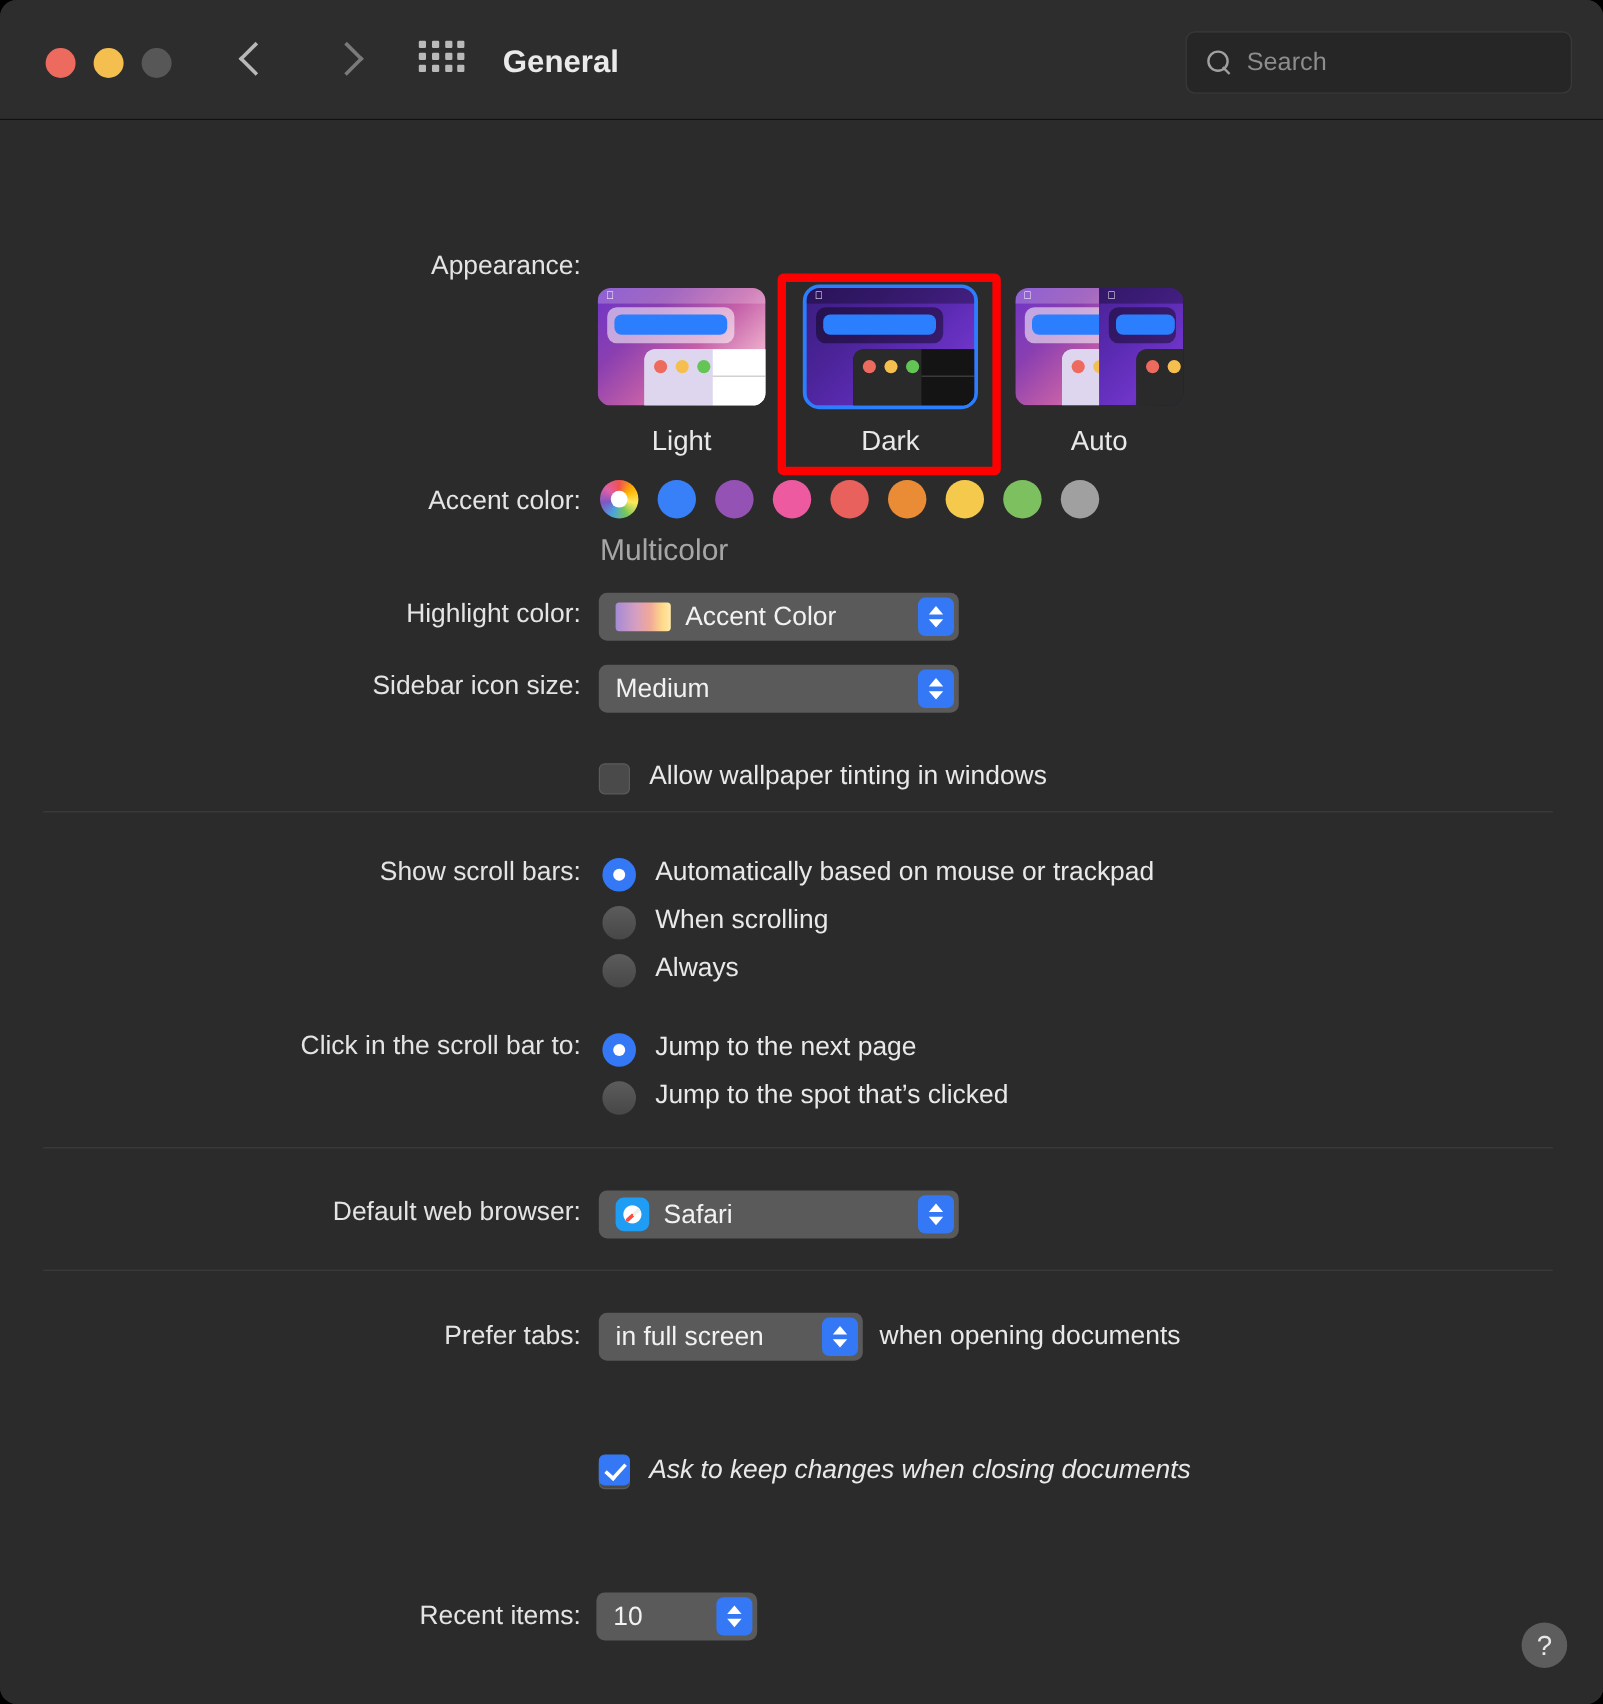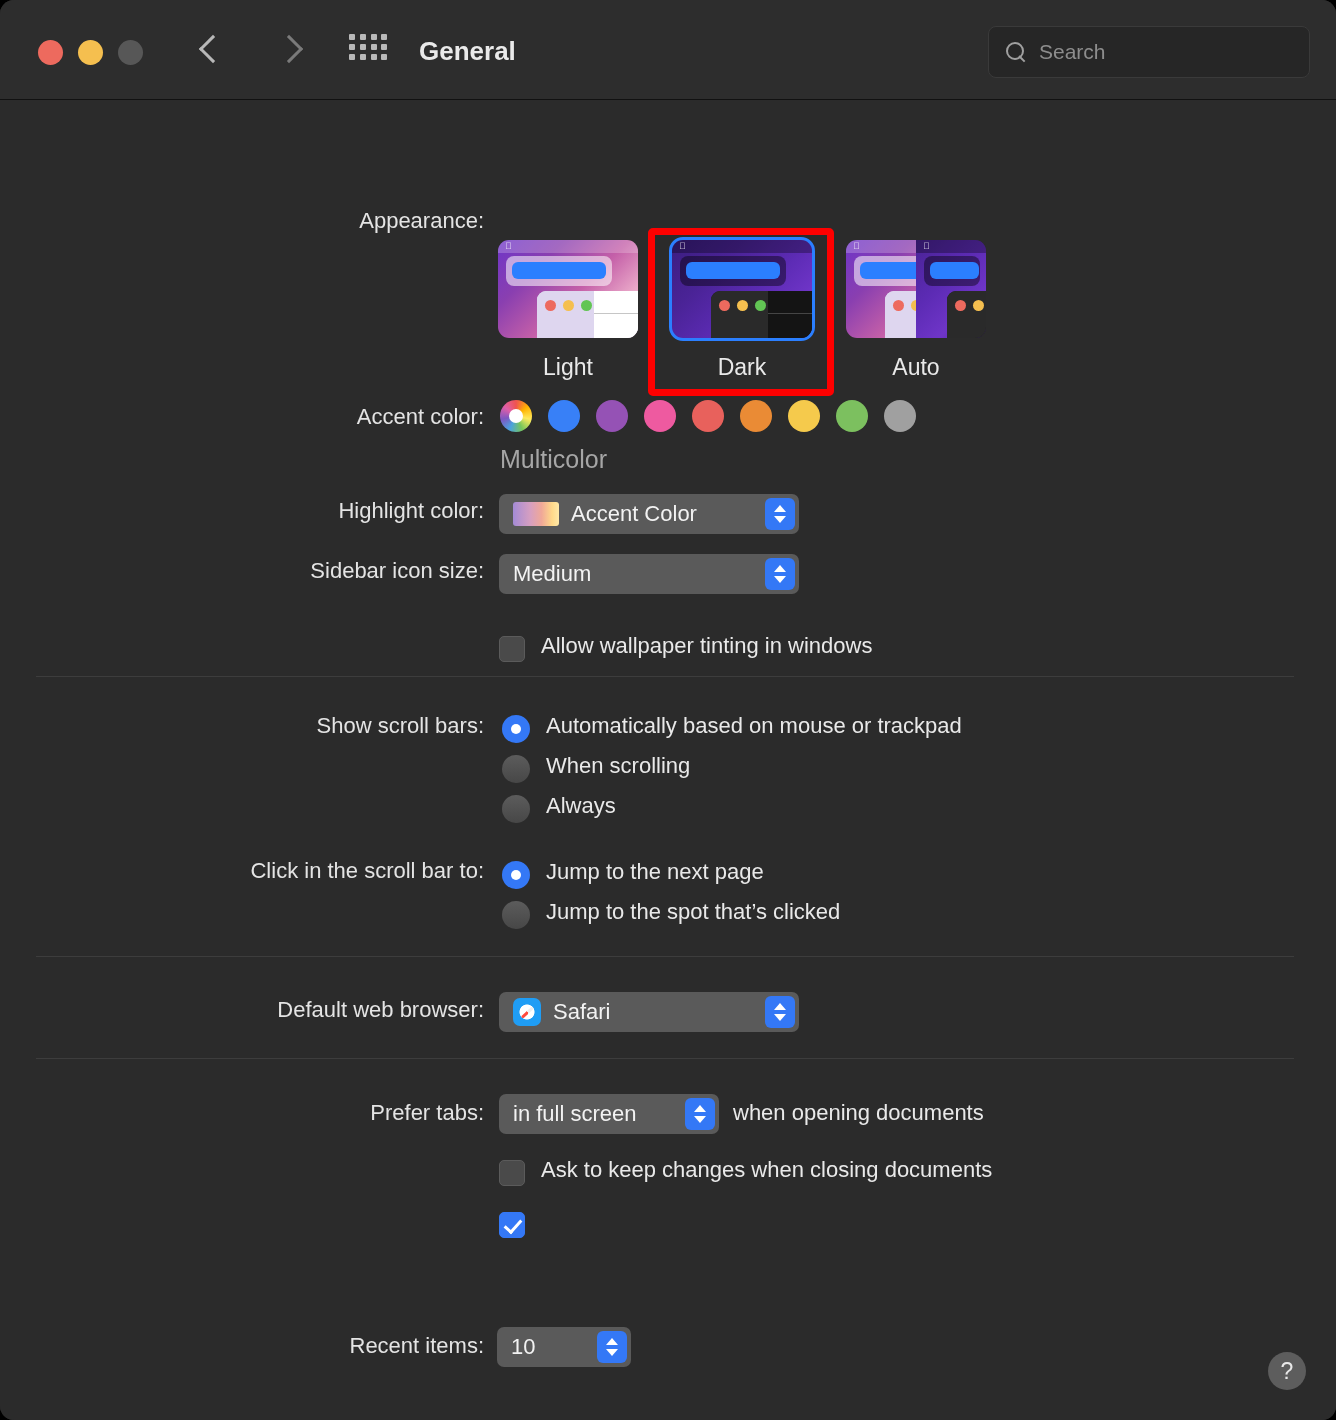--- a/index.html
+++ b/index.html
@@ -420,21 +420,21 @@
     <div class="lbl" style="top:1000px;">Prefer tabs:</div>
     <div class="popup" style="position:absolute;left:499px;top:994px;width:220px;">
       <span class="ptext">in full screen</span>
       <span class="stepper">
         <i class="ar up"></i>
           <i class="ar dn"></i>
       </span>
     </div>
     <div style="position:absolute;left:733px;top:1000px;font-size:22px;color:#e9e9e9;">when opening documents</div>
 
-    <div class="opt" style="position:absolute;left:499px;top:1057px;">
+    <div class="opt" style="position:absolute;left:499px;top:1112px;font-style:italic;">
       <span class="cb"></span>
       <span class="opt-lbl">Ask to keep changes when closing documents</span>
     </div>
 
     <div class="opt" style="position:absolute;left:499px;top:1109px;">
       <span class="cb on"></span>
     </div>
 
     <div class="lbl" style="top:1233px;">Recent items:</div>
     <div class="popup" style="position:absolute;left:497px;top:1227px;width:134px;">

